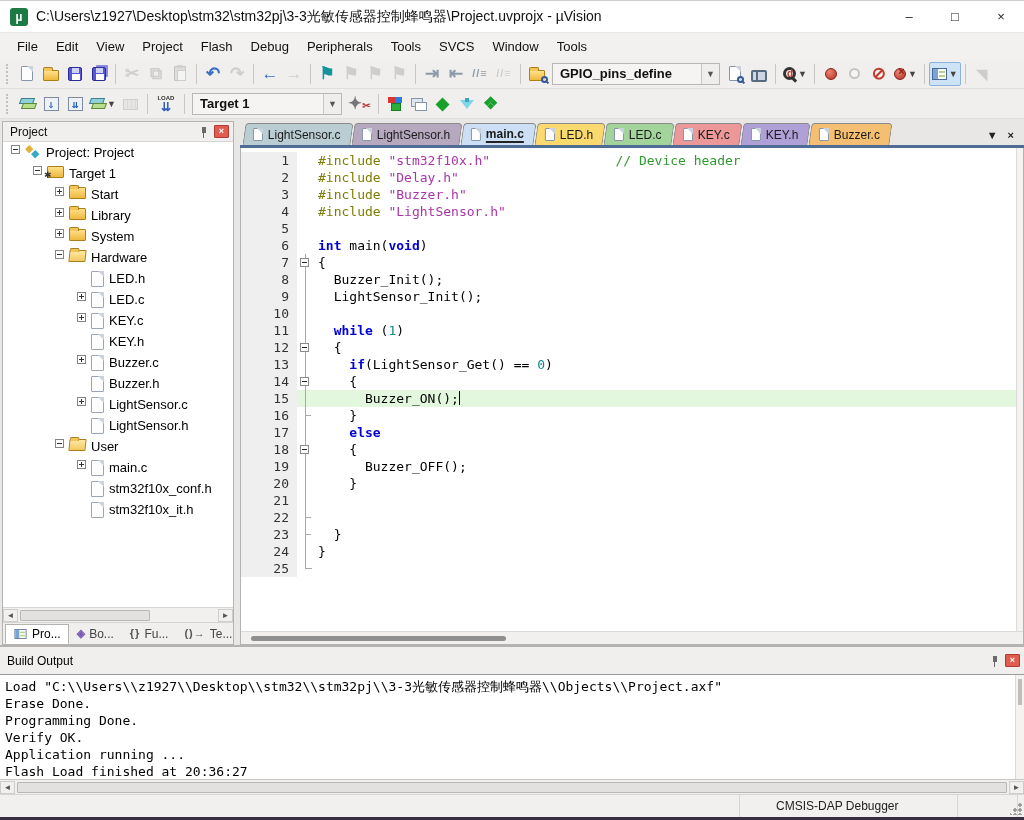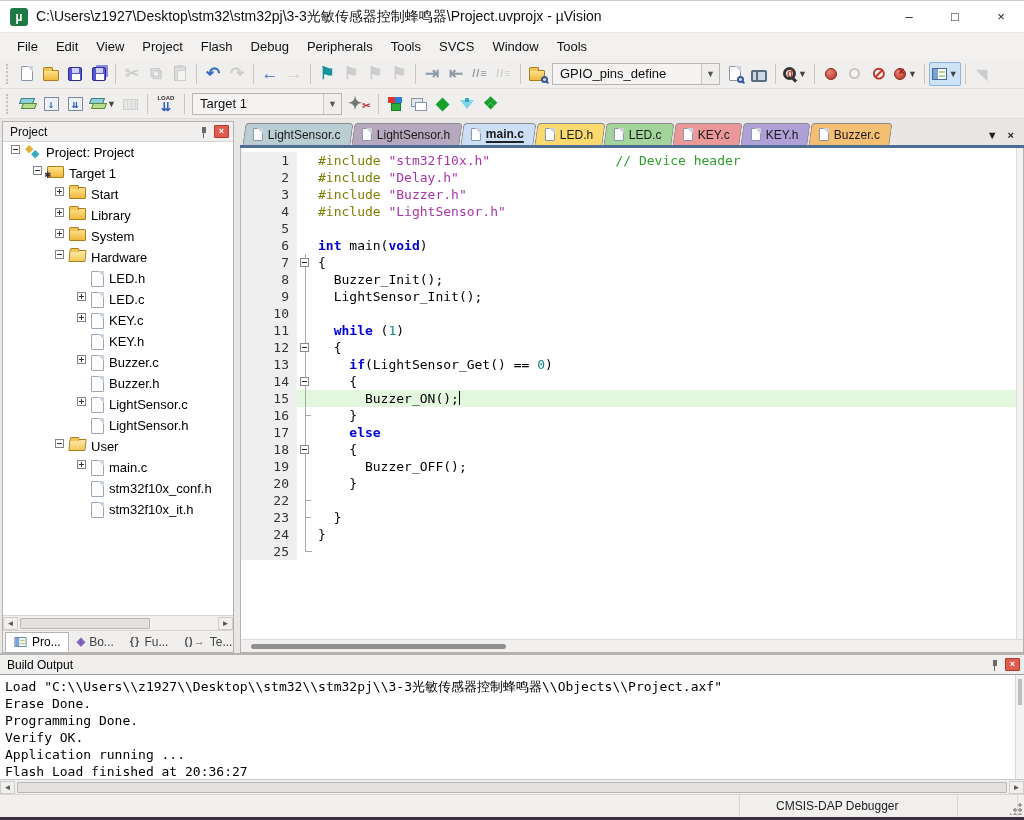--- a/index.html
+++ b/index.html
@@ -21,21 +21,21 @@
   
   .toolbar { height:30px; background:#f0efee; display:flex; align-items:center; padding-left:6px; border-bottom:1px solid #e0dedc; flex:0 0 auto; }
   .tb-grip { width:5px; height:20px; border-left:2px dotted #c3c1bf; margin-right:4px; }
   .tb-group { display:flex; align-items:center; }
   .tb-sep { width:1px; height:20px; background:#c9c7c5; margin:0 4px; }
   .tb-btn { min-width:24px; height:24px; display:flex; align-items:center; justify-content:center; border:1px solid transparent; border-radius:2px; position:relative; padding:0 2px; }
   .tb-btn.hl { background:#cfe3f7; border-color:#8ab2dd; }
   .tb-btn.dim { opacity:.38; filter:grayscale(1); }
   .caret { font-size:9px; color:#444; margin-left:2px; }
   .combo { height:22px; border:1px solid #b9b7b5; background:#f5f4f3; display:flex; align-items:center; font-size:13px; color:#111; padding-left:7px; margin:0 3px; }
-  .combo .cbtxt { flex:1; white-space:nowrap; overflow:hidden; }
+  .combo .cbtxt { flex:1; white-space:nowrap; overflow:hidden;font-weight:bold; }
   .combo .cbarr { width:18px; height:20px; border-left:1px solid #c9c7c5; display:flex; align-items:center; justify-content:center; font-size:9px; color:#555; background:#efeeed; }
 
   
   .g { font-style:normal; font-weight:bold; color:#8d9aa8; font-size:14px; line-height:1; }
   .g.big { font-size:17px; }
   .g.bl { color:#3a6fc4; } .g.tl { color:#15939c; } .g.rd { color:#c0392b; } .g.gr { color:#17a02c; } .g.pu { color:#7d5bb5; }
   .g.ii { font-size:11px; letter-spacing:1px; }
   .ci { display:inline-block; position:relative; font-style:normal; }
   .ci.pg { width:12px; height:15px; background:#fdfdfd; border:1px solid #8795a8; border-radius:1px; }
   .ci.pg::after { content:""; position:absolute; top:-1px; right:-1px; border:3px solid; border-color:#c9d2dd transparent transparent #c9d2dd; transform:rotate(90deg); }
@@ -148,21 +148,21 @@
   .ctext { padding-left:4px; }
   .tok-pre { color:#7d7d00; } .tok-str { color:#a935a9; } .tok-com { color:#2e9b2e; }
   .tok-kw { color:#0000d7; font-weight:bold; } .tok-num { color:#0f8a8a; } .tok-pln { color:#000; }
   .cur { display:inline-block; width:1px; height:14px; background:#000; vertical-align:-2px; }
   .editor-vscroll { position:absolute; right:0; top:0; bottom:0; width:7px; background:#f4f3f2; border-left:1px solid #dddbd9; }
   .editor-hscroll { height:13px; background:#f1f0ef; border-top:1px solid #dddbd9; position:relative; flex:0 0 auto; }
   .editor-hscroll .ethumb { position:absolute; left:10px; top:4px; width:255px; height:5px; background:#8f8f8f; border-radius:3px; }
 
   
   .build-panel { flex:0 0 auto; border-top:2px solid #b5b3b1; background:#fff; }
-  .build-header { height:20px; background:#f0efee; display:flex; align-items:center; padding:0 4px 0 7px; font-size:12px; border-bottom:1px solid #9d9b99; }
+  .build-header { height:28px; background:#f0efee; display:flex; align-items:center; padding:0 4px 0 7px; font-size:12px; border-bottom:1px solid #9d9b99; }
   .build-header .ph-title { flex:1; }
   .build-content { height:104px; position:relative; font:13px/17px "DejaVu Sans Mono",monospace; padding:3px 14px 0 5px; background:#fff; overflow:hidden; }
   .bo-line { height:17px; white-space:pre; }
   .build-vscroll { position:absolute; right:0; top:0; bottom:0; width:9px; background:#f4f3f2; border-left:1px solid #dddbd9; }
   .build-vscroll::before { content:""; position:absolute; left:2px; top:4px; width:4px; height:26px; background:#c0beba; }
 
   .build-hscroll { height:15px; background:#f1f0ef; border-top:1px solid #c9c7c5; display:flex; align-items:center; flex:0 0 auto; }
 
   
   .statusbar { height:23px; background:#f1f0ef; border-top:1px solid #d8d6d4; display:flex; align-items:center; font-size:12px; color:#222; flex:0 0 auto; position:relative; }
@@ -609,20 +609,21 @@
             <div class="code-row"><span class="gutter">11</span><span class="fm ln"></span><span class="ctext"><span class="tok-pln">  </span><span class="tok-kw">while</span><span class="tok-pln"> (</span><span class="tok-num">1</span><span class="tok-pln">)</span></span></div>
             <div class="code-row"><span class="gutter">12</span><span class="fm f-open ln"><i></i></span><span class="ctext"><span class="tok-pln">  {</span></span></div>
             <div class="code-row"><span class="gutter">13</span><span class="fm ln"></span><span class="ctext"><span class="tok-pln">    </span><span class="tok-kw">if</span><span class="tok-pln">(LightSensor_Get() == </span><span class="tok-num">0</span><span class="tok-pln">)</span></span></div>
             <div class="code-row"><span class="gutter">14</span><span class="fm f-open ln"><i></i></span><span class="ctext"><span class="tok-pln">    {</span></span></div>
             <div class="code-row hl"><span class="gutter">15</span><span class="fm ln"></span><span class="ctext"><span class="tok-pln">      Buzzer_ON();</span><span class="cur"></span></span></div>
             <div class="code-row"><span class="gutter">16</span><span class="fm f-tick ln"></span><span class="ctext"><span class="tok-pln">    }</span></span></div>
             <div class="code-row"><span class="gutter">17</span><span class="fm ln"></span><span class="ctext"><span class="tok-pln">    </span><span class="tok-kw">else</span></span></div>
             <div class="code-row"><span class="gutter">18</span><span class="fm f-open ln"><i></i></span><span class="ctext"><span class="tok-pln">    {</span></span></div>
             <div class="code-row"><span class="gutter">19</span><span class="fm ln"></span><span class="ctext"><span class="tok-pln">      Buzzer_OFF();</span></span></div>
             <div class="code-row"><span class="gutter">20</span><span class="fm ln"></span><span class="ctext"><span class="tok-pln">    }</span></span></div>
+            <div class="code-row"><span class="gutter">21</span><span class="fm ln"></span><span class="ctext"></span></div>
             <div class="code-row"><span class="gutter">22</span><span class="fm f-tick ln"></span><span class="ctext"></span></div>
             <div class="code-row"><span class="gutter">23</span><span class="fm f-tick ln"></span><span class="ctext"><span class="tok-pln">  }</span></span></div>
             <div class="code-row"><span class="gutter">24</span><span class="fm ln"></span><span class="ctext"><span class="tok-pln">}</span></span></div>
             <div class="code-row"><span class="gutter">25</span><span class="fm f-end"></span><span class="ctext"></span></div>
             <div class="editor-vscroll"></div>
         </div>
         <div class="editor-hscroll">
             <span class="ethumb"></span>
           </div>
       </div>

